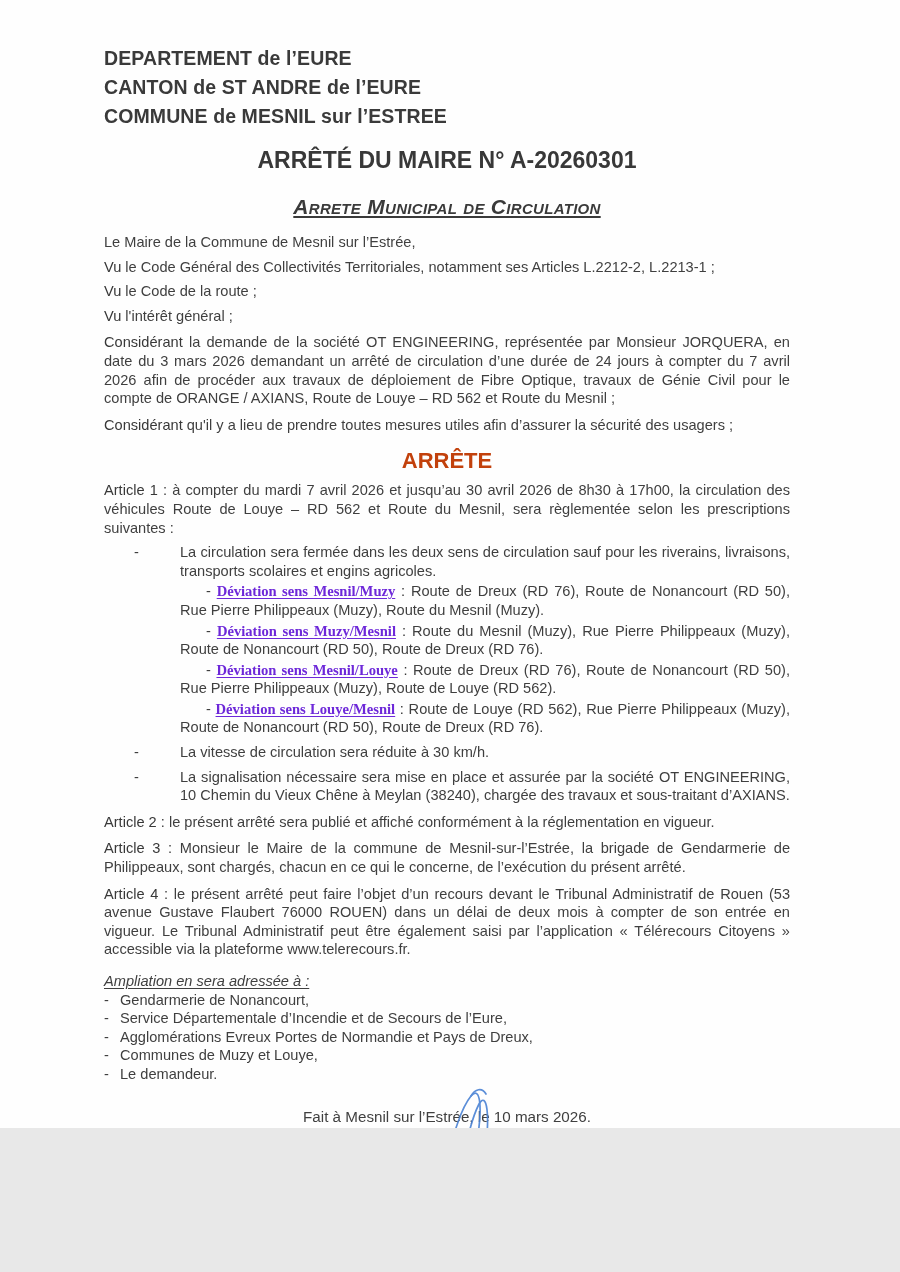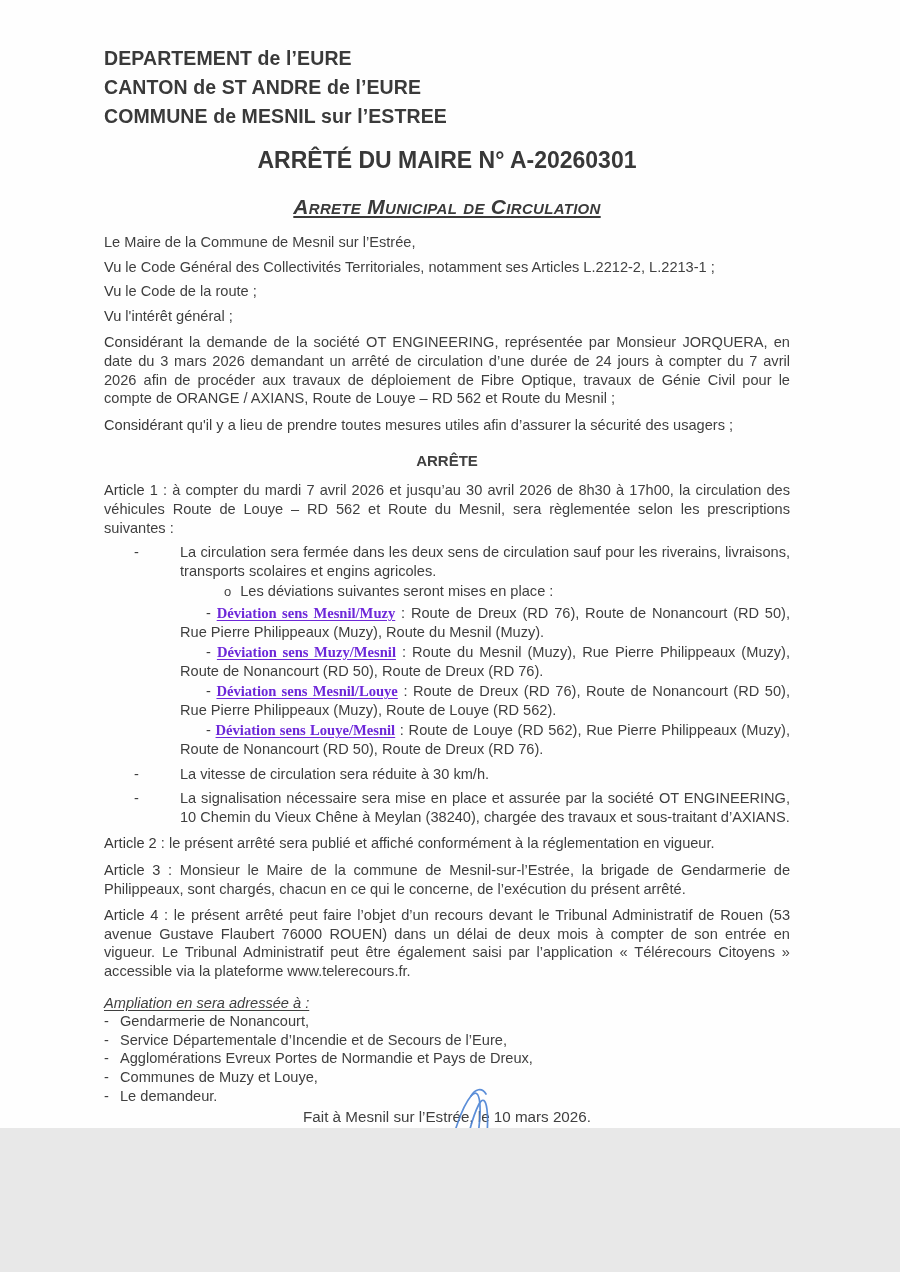--- a/index.html
+++ b/index.html
@@ -38,22 +38,22 @@
     color:#3a3a3a; letter-spacing:0.3px;
   }
   
   p { margin:8px 0 0 0; font-size:14.6px; line-height:18.6px; }
   .just { text-align:justify; }
   b.lbl { font-weight:normal; color:#383838; }
   .intro { margin-top:15px; }
   .vu { margin-top:6px; }
   .arrete-heading {
     margin:15px 0 9px 0;
-    text-align:center; font-size:15px; font-weight:bold;
-    color:#404040; line-height:23px;
+    text-align:center; font-size:22px; font-weight:bold;
+    color:#c2410c; line-height:23px;
   }
   
   .rule { display:flex; margin-top:6px; padding-left:30px; }
   .rule .bullet { flex:0 0 46px; font-size:14.6px; line-height:18.6px; }
   .rule .rule-body { flex:1 1 auto; }
   .rule .rule-body p:first-child { margin-top:0; }
   .sub-intro { margin:2px 0 0 44px; }
   .sub-intro .sub-bullet { margin-right:9px; font-size:13px; }
   .deviation { margin-top:2px; text-indent:26px; }
   .dev-lead {
@@ -105,21 +105,20 @@
 
     <div class="arrete-heading">ARRÊTE</div>
 
     <p class="just"><b class="lbl">Article 1</b><span> : </span><span>à compter du mardi 7 avril 2026 et jusqu’au 30 avril 2026 de 8h30 à 17h00, la circulation des véhicules Route de Louye – RD 562 et Route du Mesnil, sera règlementée selon les prescriptions suivantes :</span></p>
 
     <div>
       <div class="rule">
         <span class="bullet">-</span>
         <div class="rule-body">
           <p class="just">La circulation sera fermée dans les deux sens de circulation sauf pour les riverains, livraisons, transports scolaires et engins agricoles.</p>
-          <p class="sub-intro"><span class="sub-bullet">o</span><span>Les déviations suivantes seront mises en place :</span></p>
 
           <p class="deviation just"><span>- </span><span class="dev-lead">Déviation sens Mesnil/Muzy</span><b class="lbl"> : </b><span>Route de Dreux (RD 76), Route de Nonancourt (RD 50), Rue Pierre Philippeaux (Muzy), Route du Mesnil (Muzy).</span></p>
           <p class="deviation just"><span>- </span><span class="dev-lead">Déviation sens Muzy/Mesnil</span><b class="lbl"> : </b><span>Route du Mesnil (Muzy), Rue Pierre Philippeaux (Muzy), Route de Nonancourt (RD 50), Route de Dreux (RD 76).</span></p>
           <p class="deviation just"><span>- </span><span class="dev-lead">Déviation sens Mesnil/Louye</span><b class="lbl"> : </b><span>Route de Dreux (RD 76), Route de Nonancourt (RD 50), Rue Pierre Philippeaux (Muzy), Route de Louye (RD 562).</span></p>
           <p class="deviation just"><span>- </span><span class="dev-lead">Déviation sens Louye/Mesnil</span><b class="lbl"> : </b><span>Route de Louye (RD 562), Rue Pierre Philippeaux (Muzy), Route de Nonancourt (RD 50), Route de Dreux (RD 76).</span></p>
         </div>
       </div>
 
       <div class="rule">
         <span class="bullet">-</span>

